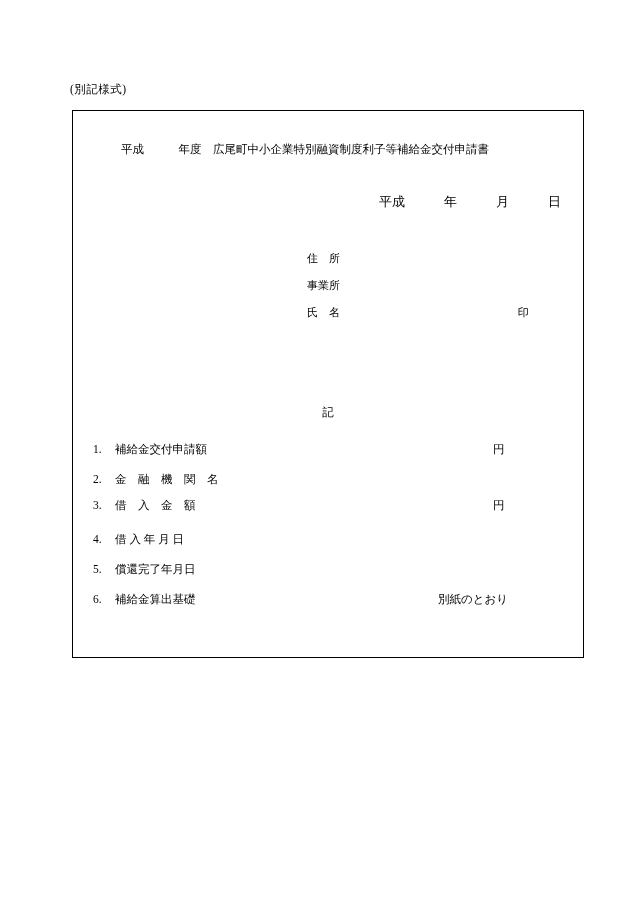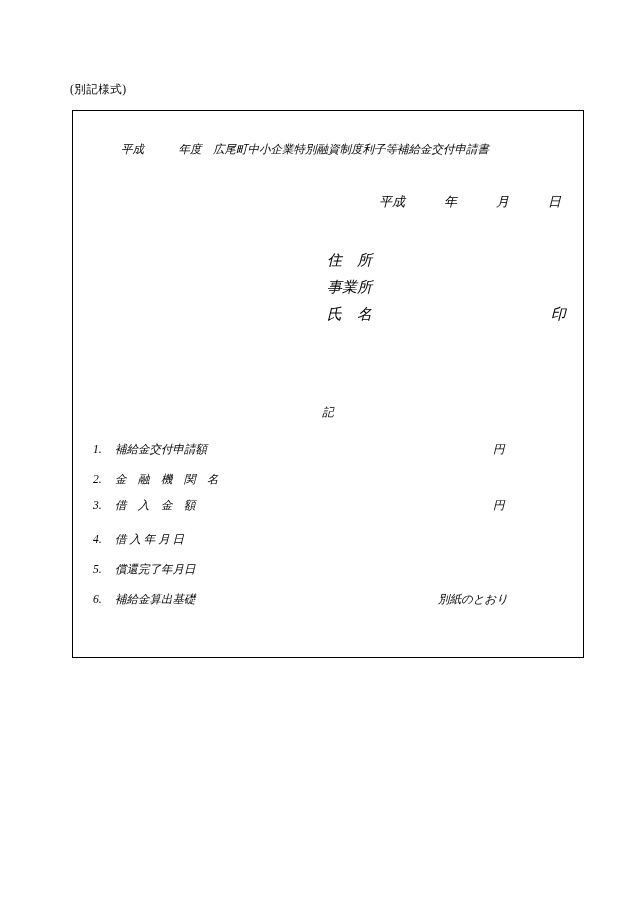--- a/index.html
+++ b/index.html
@@ -30,21 +30,20 @@
     letter-spacing: 0.5px;
   }
   .doc-box {
     position: absolute;
     left: 72px;
     top: 110px;
     width: 512px;
     height: 548px;
     border: 1px solid #000000;
     box-sizing: border-box;
-    font-style: italic;
   }
   .inner {
     position: relative;
     width: 100%;
     height: 100%;
     font-size: 11.5px;
   }
   .title {
     position: absolute;
     left: 48px;
@@ -65,22 +64,22 @@
     top: 110px;
     font-size: 11.5px;
     white-space: nowrap;
   }
   .addressee .suffix {
     display: inline-block;
     margin-left: 118px;
   }
   .field-row {
     position: absolute;
-    left: 254px;
-    font-size: 15px;
+    left: 234px;
+    font-size: 11px;
     white-space: nowrap;
   }
   .field-row .seal {
     display: inline-block;
     margin-left: 175px;
   }
   .r1 { top: 140px; }
   .r2 { top: 167px; }
   .r3 { top: 194px; }
   .body-text {

